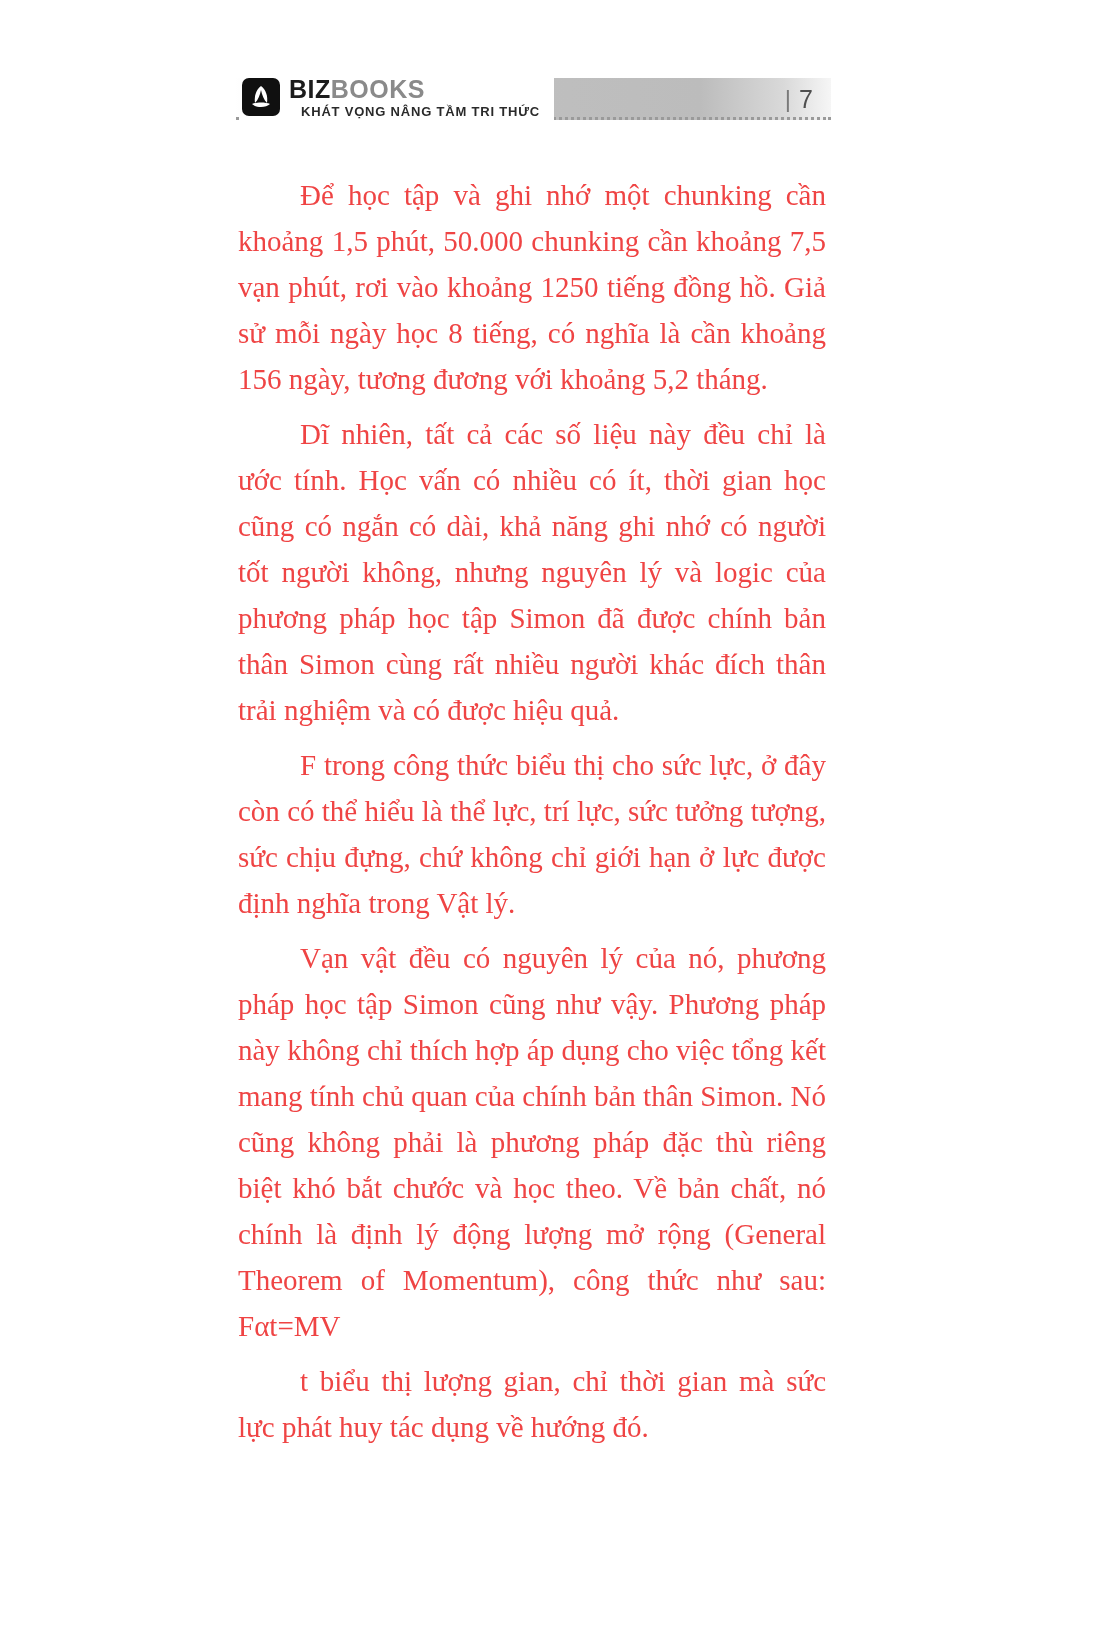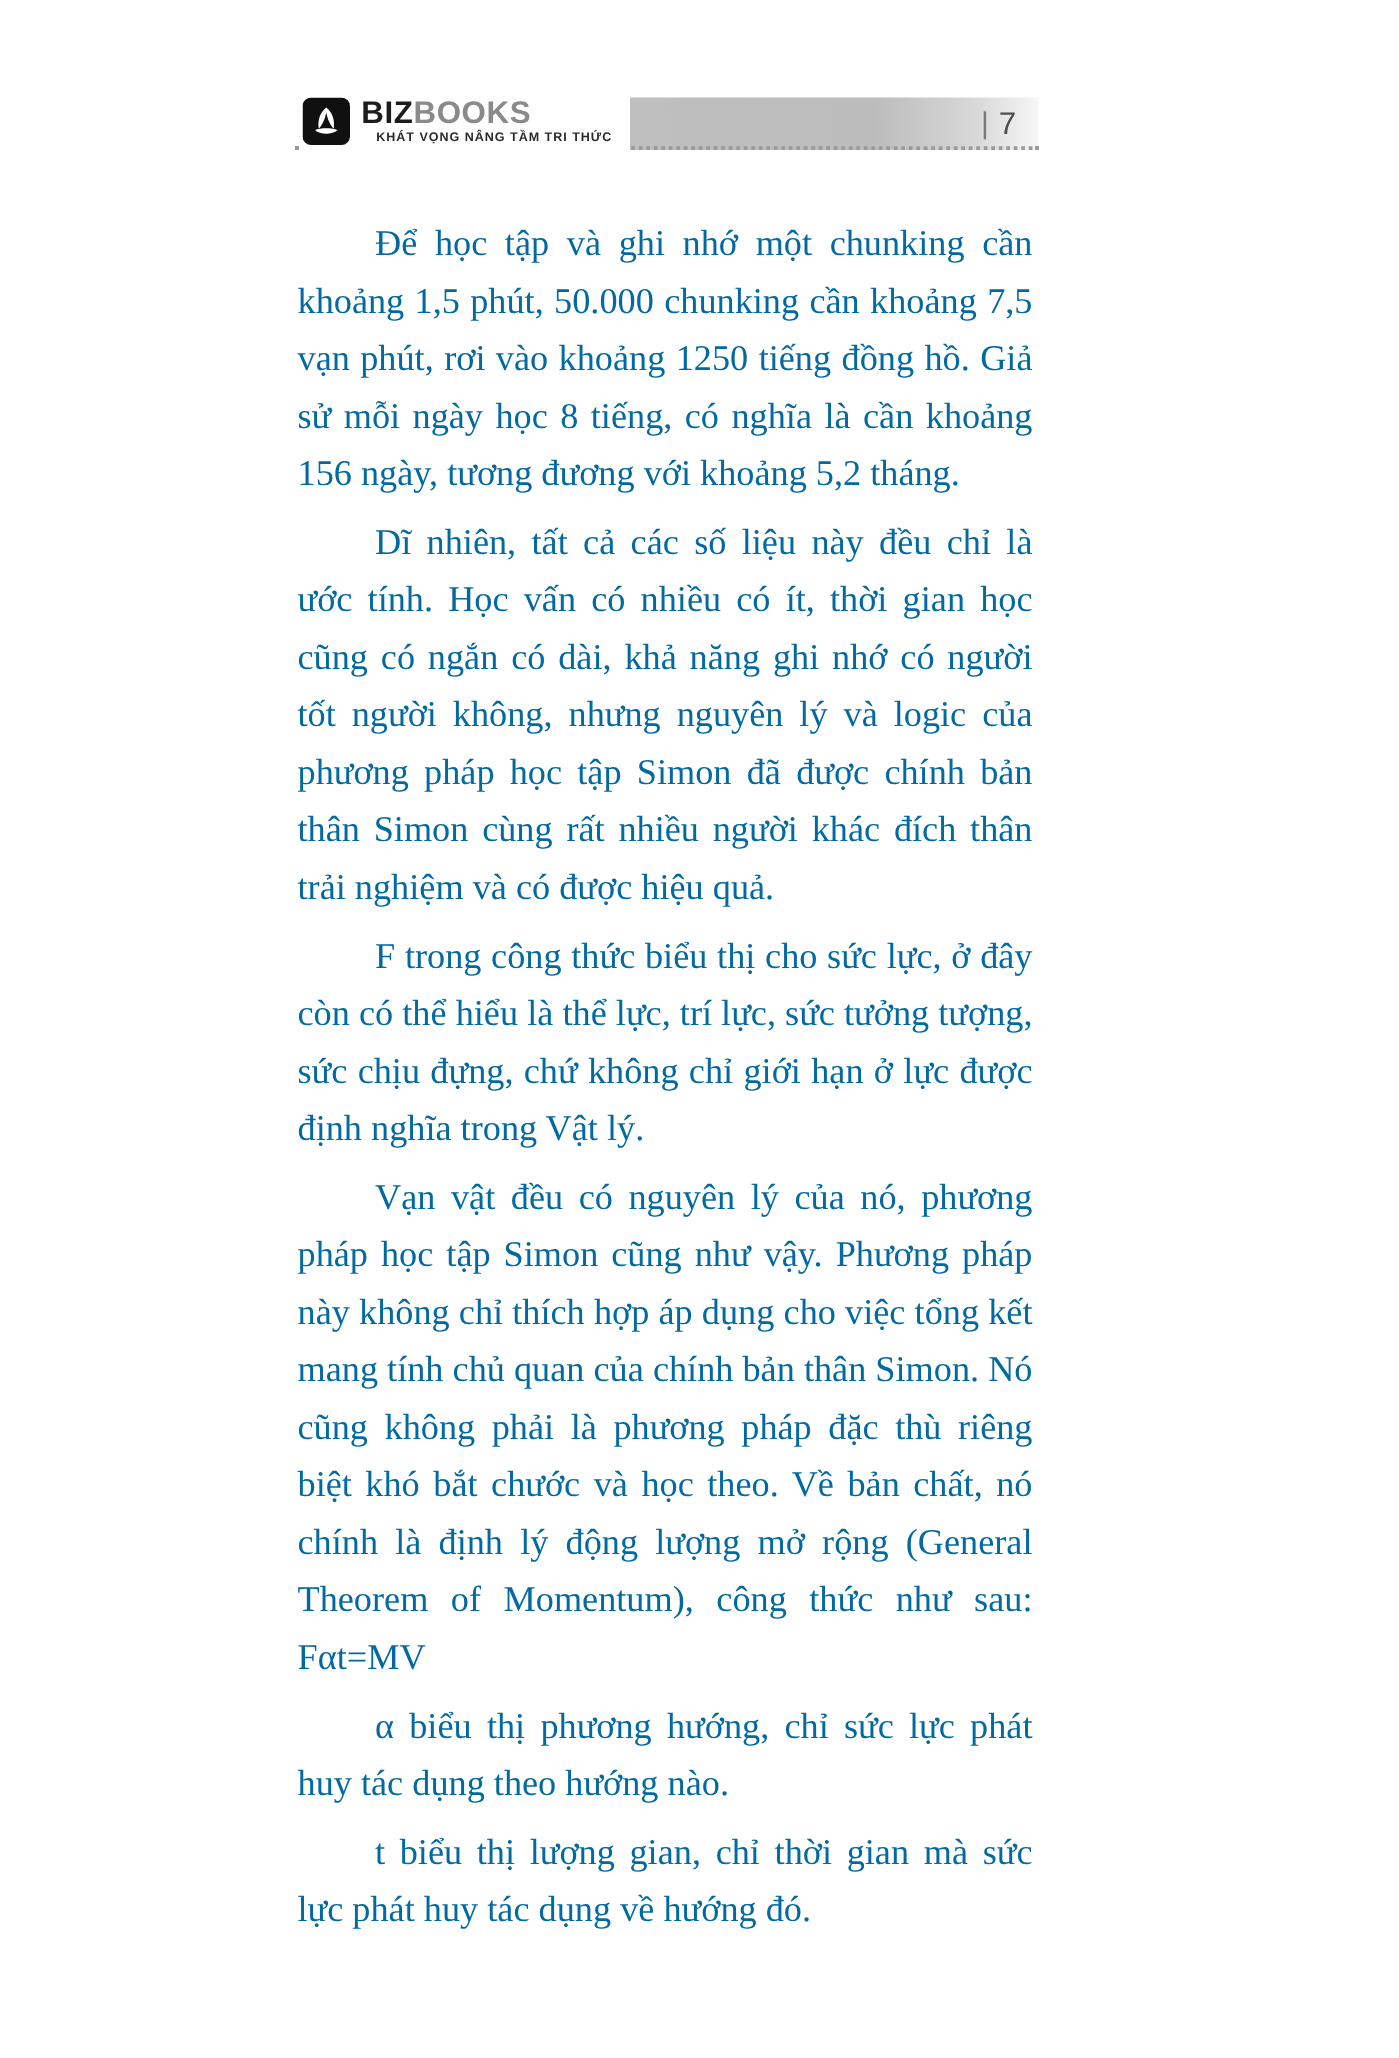--- a/index.html
+++ b/index.html
@@ -69,21 +69,21 @@
     font-weight: 700;
     letter-spacing: 0.5px;
     line-height: 1;
   }
 
   .logo-wordmark .biz { color: #1c1c1c; }
   .logo-wordmark .books { color: #8a8a8a; font-weight: 700; }
 
   .logo-tagline {
     font-family: "Liberation Sans", sans-serif;
-    font-size: 10px;
+    font-size: 13px;
     font-weight: 700;
     color: #2a2a2a;
     letter-spacing: 0.8px;
     margin-top: 3px;
     white-space: nowrap;
     padding-left: 12px;
   }
 
   .page-number {
     position: absolute;
@@ -111,21 +111,21 @@
 
   
   .content {
     position: absolute;
     left: 150px;
     right: 205px;
     top: 172px;
     font-family: "Liberation Serif", "DejaVu Serif", serif;
     font-size: 29px;
     line-height: 46px;
-    color: #0369a1;
+    color: #ef4444;
     text-align: justify;
   }
 
   .content p {
     text-indent: 62px;
     margin-bottom: 9px;
   }
 </style>
 </head>
 <body>
@@ -153,17 +153,16 @@
       <span class="sep">|</span>
       <span class="num">7</span>
     </div>
   </div>
 
   <div class="content">
     <p>Để học tập và ghi nhớ một chunking cần khoảng 1,5 phút, 50.000 chunking cần khoảng 7,5 vạn phút, rơi vào khoảng 1250 tiếng đồng hồ. Giả sử mỗi ngày học 8 tiếng, có nghĩa là cần khoảng 156 ngày, tương đương với khoảng 5,2 tháng.</p>
     <p>Dĩ nhiên, tất cả các số liệu này đều chỉ là ước tính. Học vấn có nhiều có ít, thời gian học cũng có ngắn có dài, khả năng ghi nhớ có người tốt người không, nhưng nguyên lý và logic của phương pháp học tập Simon đã được chính bản thân Simon cùng rất nhiều người khác đích thân trải nghiệm và có được hiệu quả.</p>
     <p>F trong công thức biểu thị cho sức lực, ở đây còn có thể hiểu là thể lực, trí lực, sức tưởng tượng, sức chịu đựng, chứ không chỉ giới hạn ở lực được định nghĩa trong Vật lý.</p>
     <p>Vạn vật đều có nguyên lý của nó, phương pháp học tập Simon cũng như vậy. Phương pháp này không chỉ thích hợp áp dụng cho việc tổng kết mang tính chủ quan của chính bản thân Simon. Nó cũng không phải là phương pháp đặc thù riêng biệt khó bắt chước và học theo. Về bản chất, nó chính là định lý động lượng mở rộng (General Theorem of Momentum), công thức như sau: Fαt=MV</p>
-    <p>α biểu thị phương hướng, chỉ sức lực phát huy tác dụng theo hướng nào.</p>
     <p>t biểu thị lượng gian, chỉ thời gian mà sức lực phát huy tác dụng về hướng đó.</p>
   </div>
 
 </div>
 
 </body></html>

